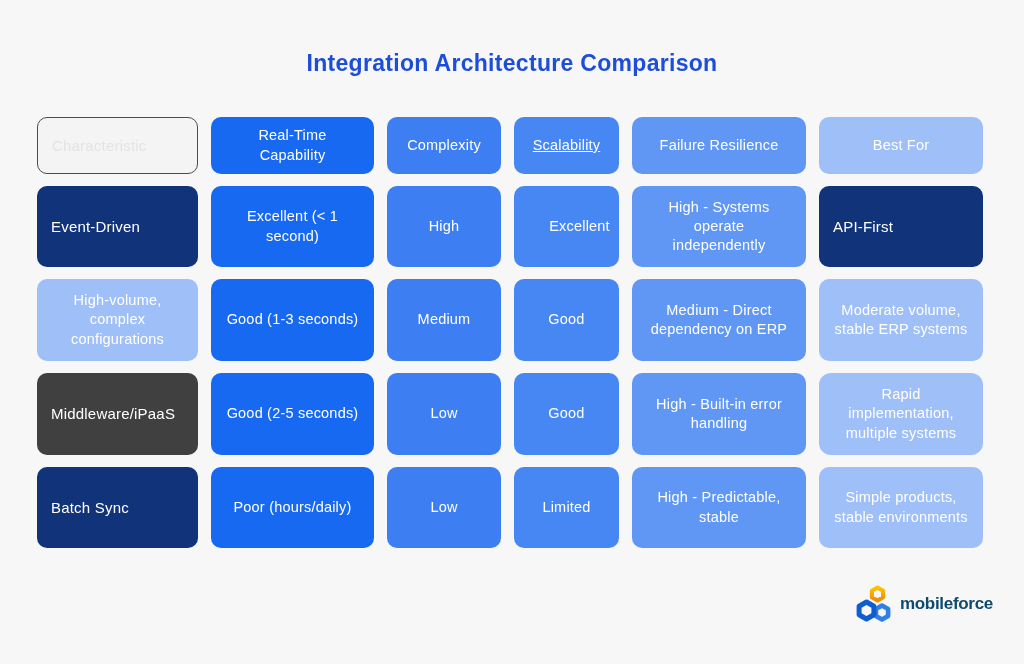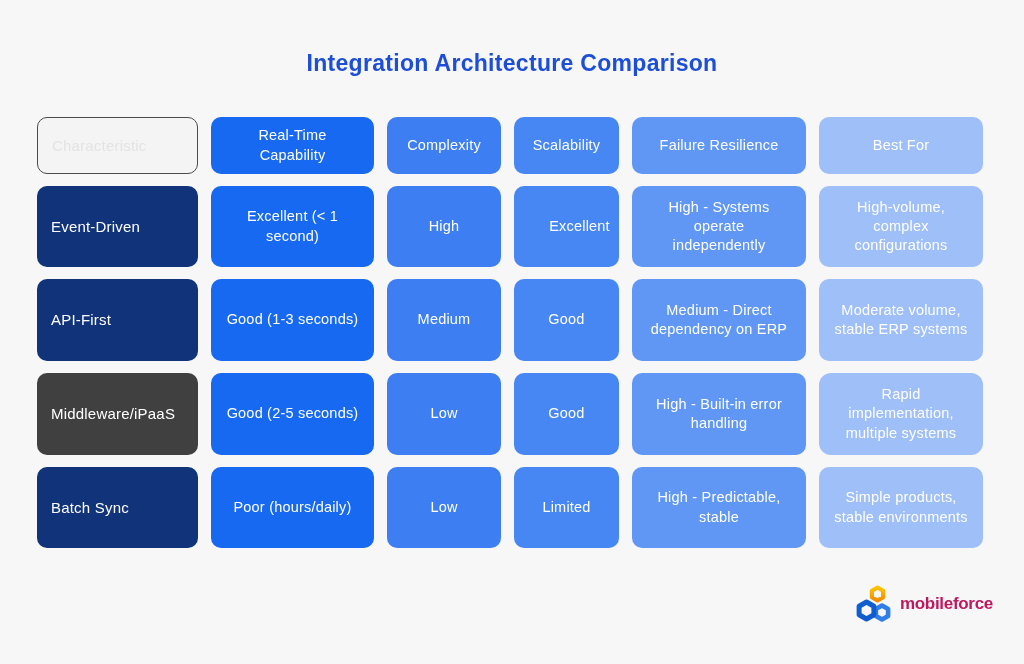--- a/index.html
+++ b/index.html
@@ -52,46 +52,46 @@
   .logo {
     position:absolute;
     right:31px; top:584px;
     display:flex;
     align-items:center;
     gap:7px;
   }
   .logo-text {
     font-size:17px;
     font-weight:bold;
-    color:#be185d;
+    color:#0c4a6e;
     letter-spacing:-0.3px;
   }
 </style>
 </head>
 <body style="background: rgb(247, 247, 248);">
 
 <h1 class="title">Integration Architecture Comparison</h1>
 
 <div class="grid">
 
   <div class="cell left char-head" style="background: rgb(244, 244, 244); color: rgb(227, 227, 227);">Characteristic</div>
   <div class="cell" style="background: rgb(23, 105, 242);">Real-Time Capability</div>
   <div class="cell" style="background: rgb(61, 127, 242);">Complexity</div>
-  <div class="cell" style="background: rgb(71, 135, 244);">Scalability</div>
+  <div class="cell" style="background: rgb(71, 135, 244); text-decoration: underline;">Scalability</div>
   <div class="cell" style="background: rgb(96, 151, 245);">Failure Resilience</div>
   <div class="cell" style="background: rgb(159, 191, 248);">Best For</div>
 
   <div class="cell left" style="background: rgb(16, 51, 122);">Event-Driven</div>
   <div class="cell" style="background: rgb(23, 105, 242);">Excellent (&lt; 1 second)</div>
   <div class="cell" style="background: rgb(61, 127, 242);">High</div>
   <div class="cell" style="background: rgb(71, 135, 244); padding-left: 40px;">Excellent</div>
   <div class="cell" style="background: rgb(96, 151, 245);">High - Systems operate independently</div>
+  <div class="cell left" style="background: rgb(16, 51, 122);">API-First</div>
+
   <div class="cell" style="background: rgb(159, 191, 248);">High-volume, complex configurations</div>
-
-  <div class="cell left" style="background: rgb(16, 51, 122);">API-First</div>
   <div class="cell" style="background: rgb(23, 105, 242);">Good (1-3 seconds)</div>
   <div class="cell" style="background: rgb(61, 127, 242);">Medium</div>
   <div class="cell" style="background: rgb(71, 135, 244);">Good</div>
   <div class="cell" style="background: rgb(96, 151, 245);">Medium - Direct dependency on ERP</div>
   <div class="cell" style="background: rgb(159, 191, 248);">Moderate volume, stable ERP systems</div>
 
   <div class="cell left" style="background: #404040;">Middleware/iPaaS</div>
   <div class="cell" style="background: rgb(23, 105, 242);">Good (2-5 seconds)</div>
   <div class="cell" style="background: rgb(61, 127, 242);">Low</div>
   <div class="cell" style="background: rgb(71, 135, 244);">Good</div>

